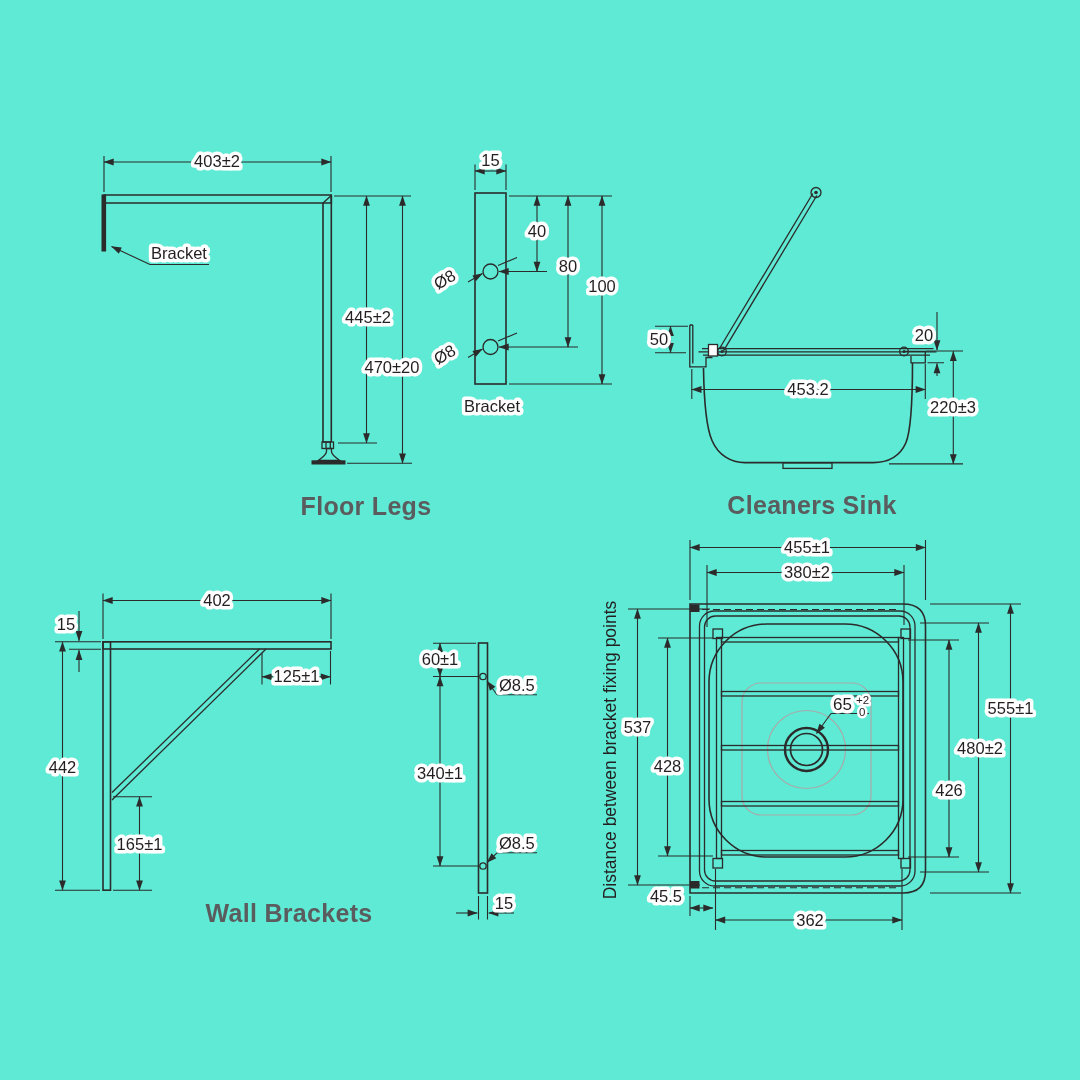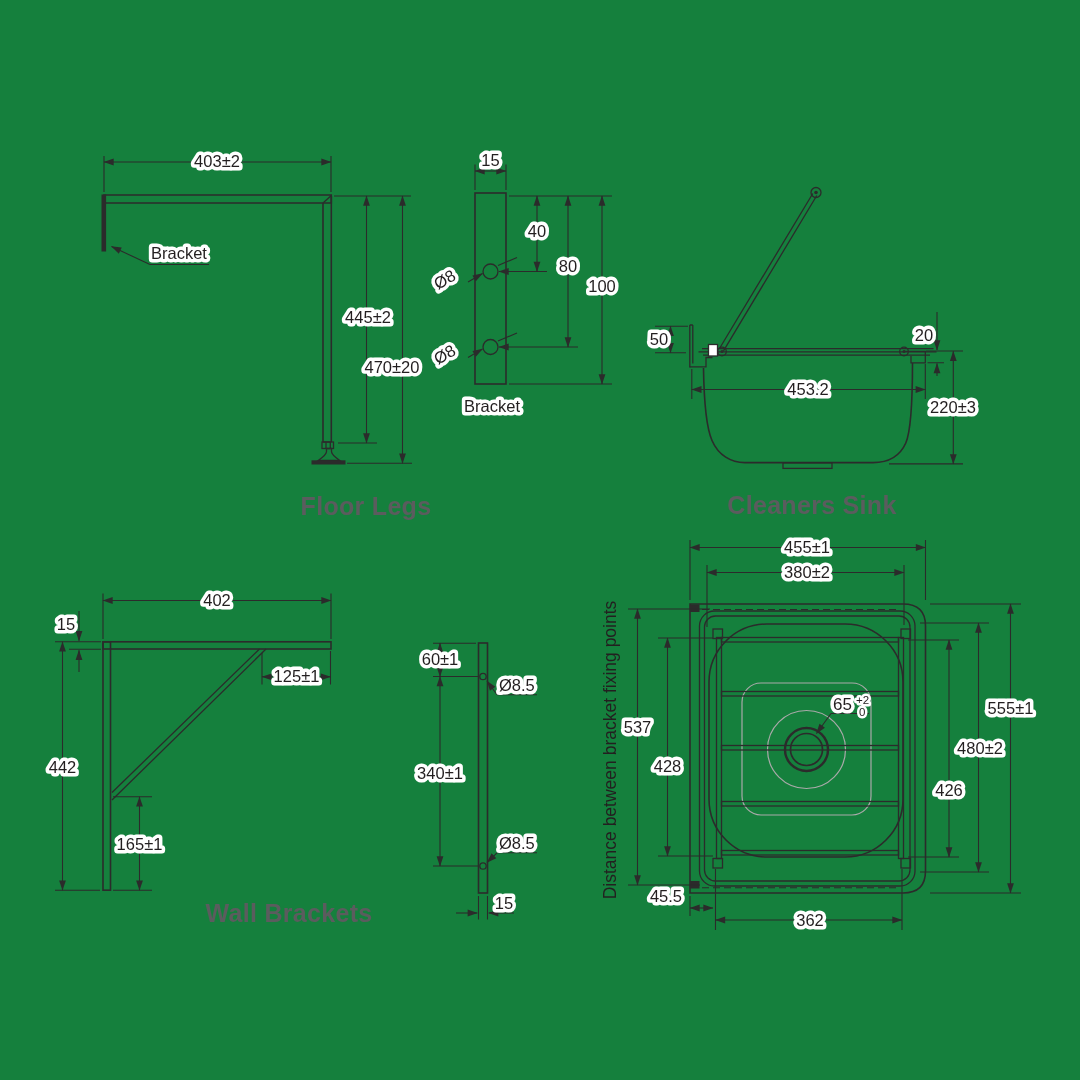--- a/index.html
+++ b/index.html
@@ -1,16 +1,16 @@
 <!DOCTYPE html>
 <html><head>
 <meta charset="utf-8">
 <style>
   html,body{margin:0;padding:0;background:#ffffff;}
-  #canvas{position:relative;width:1080px;height:1080px;background:#15803d;overflow:hidden;}
+  #canvas{position:relative;width:1080px;height:1080px;background:#5eead4;overflow:hidden;}
   svg text{font-family:"Liberation Sans",sans-serif;fill:#231f20;}
   .ln{fill:none;stroke:#2b2b2b;stroke-width:1.6;stroke-linecap:butt;stroke-linejoin:miter;}
   .ln2{fill:none;stroke:#2b2b2b;stroke-width:1.3;}
   .dim{fill:none;stroke:#2b2b2b;stroke-width:1.1;}
   .dash{stroke-dasharray:7 4;}
   .grey{fill:none;stroke:#a9a9a9;stroke-width:1.2;}
   .fillDark{fill:#2b2b2b;stroke:none;}
   .dim-t{font-size:16.5px;text-anchor:middle;paint-order:stroke fill;stroke:#ffffff;stroke-width:7px;stroke-linejoin:round;}
   .start{text-anchor:start;}
   .tol{font-size:11.5px;text-anchor:start;paint-order:stroke fill;stroke:#ffffff;stroke-width:5px;stroke-linejoin:round;}

